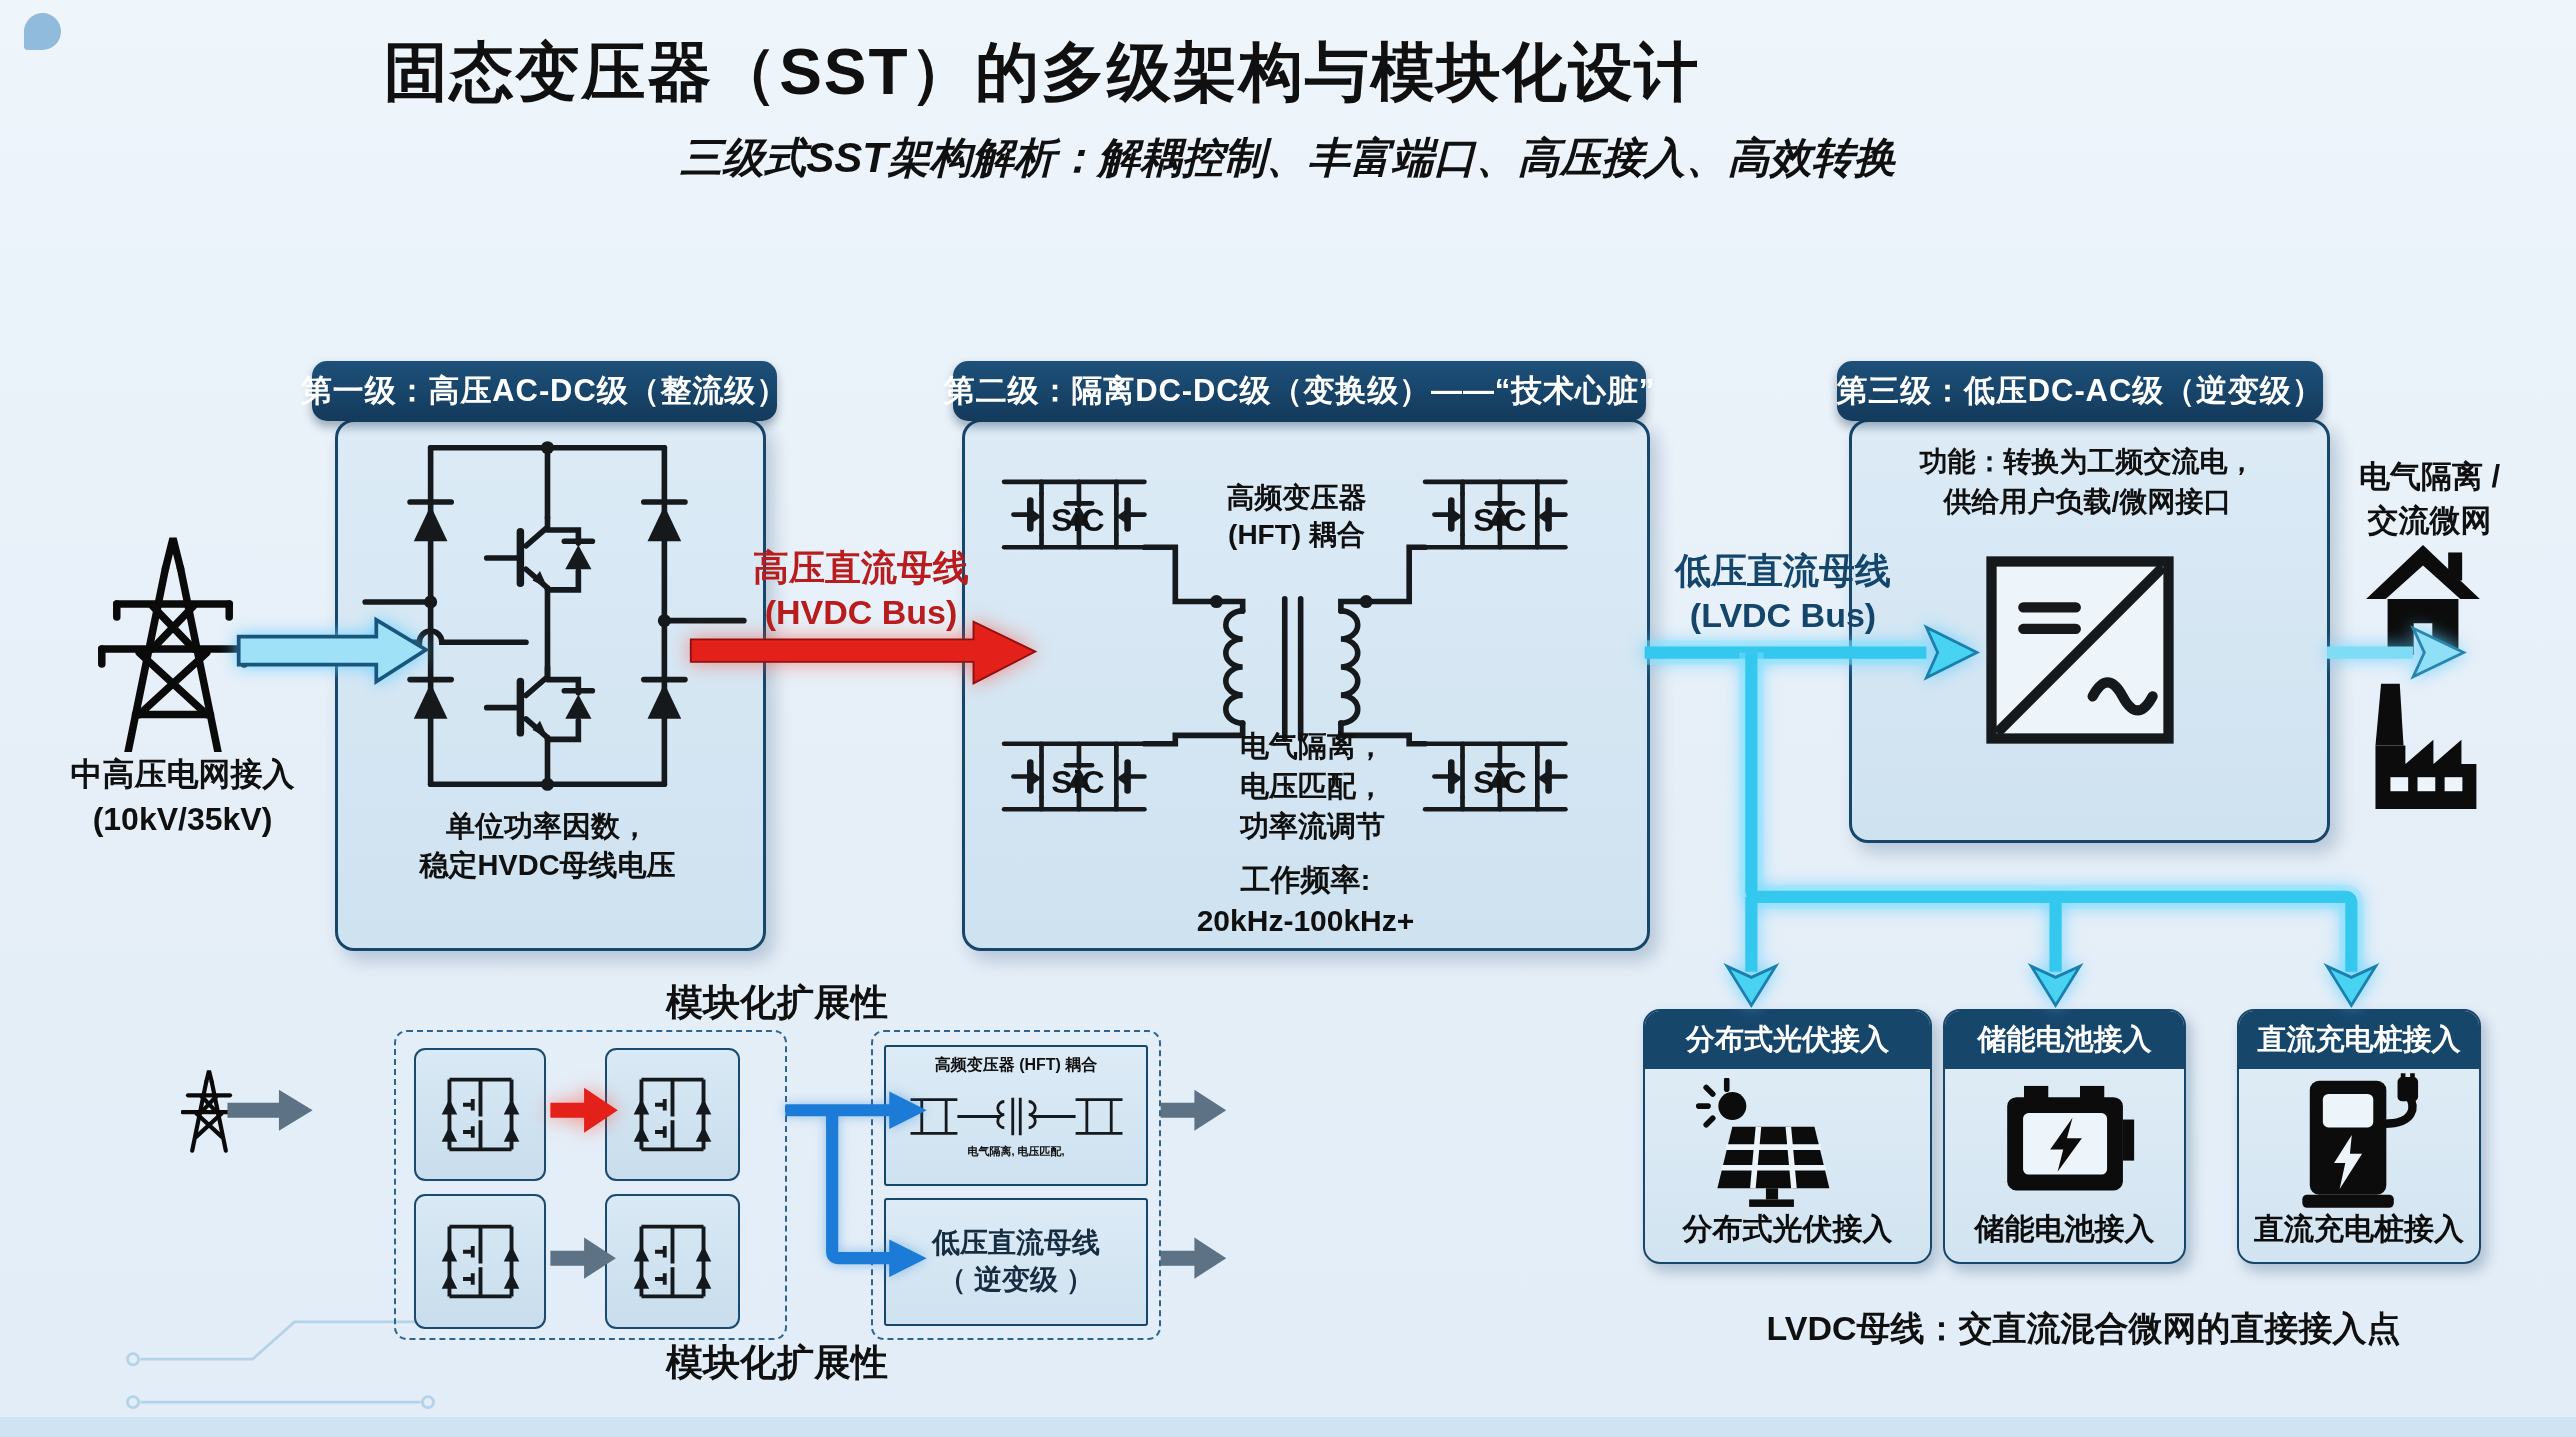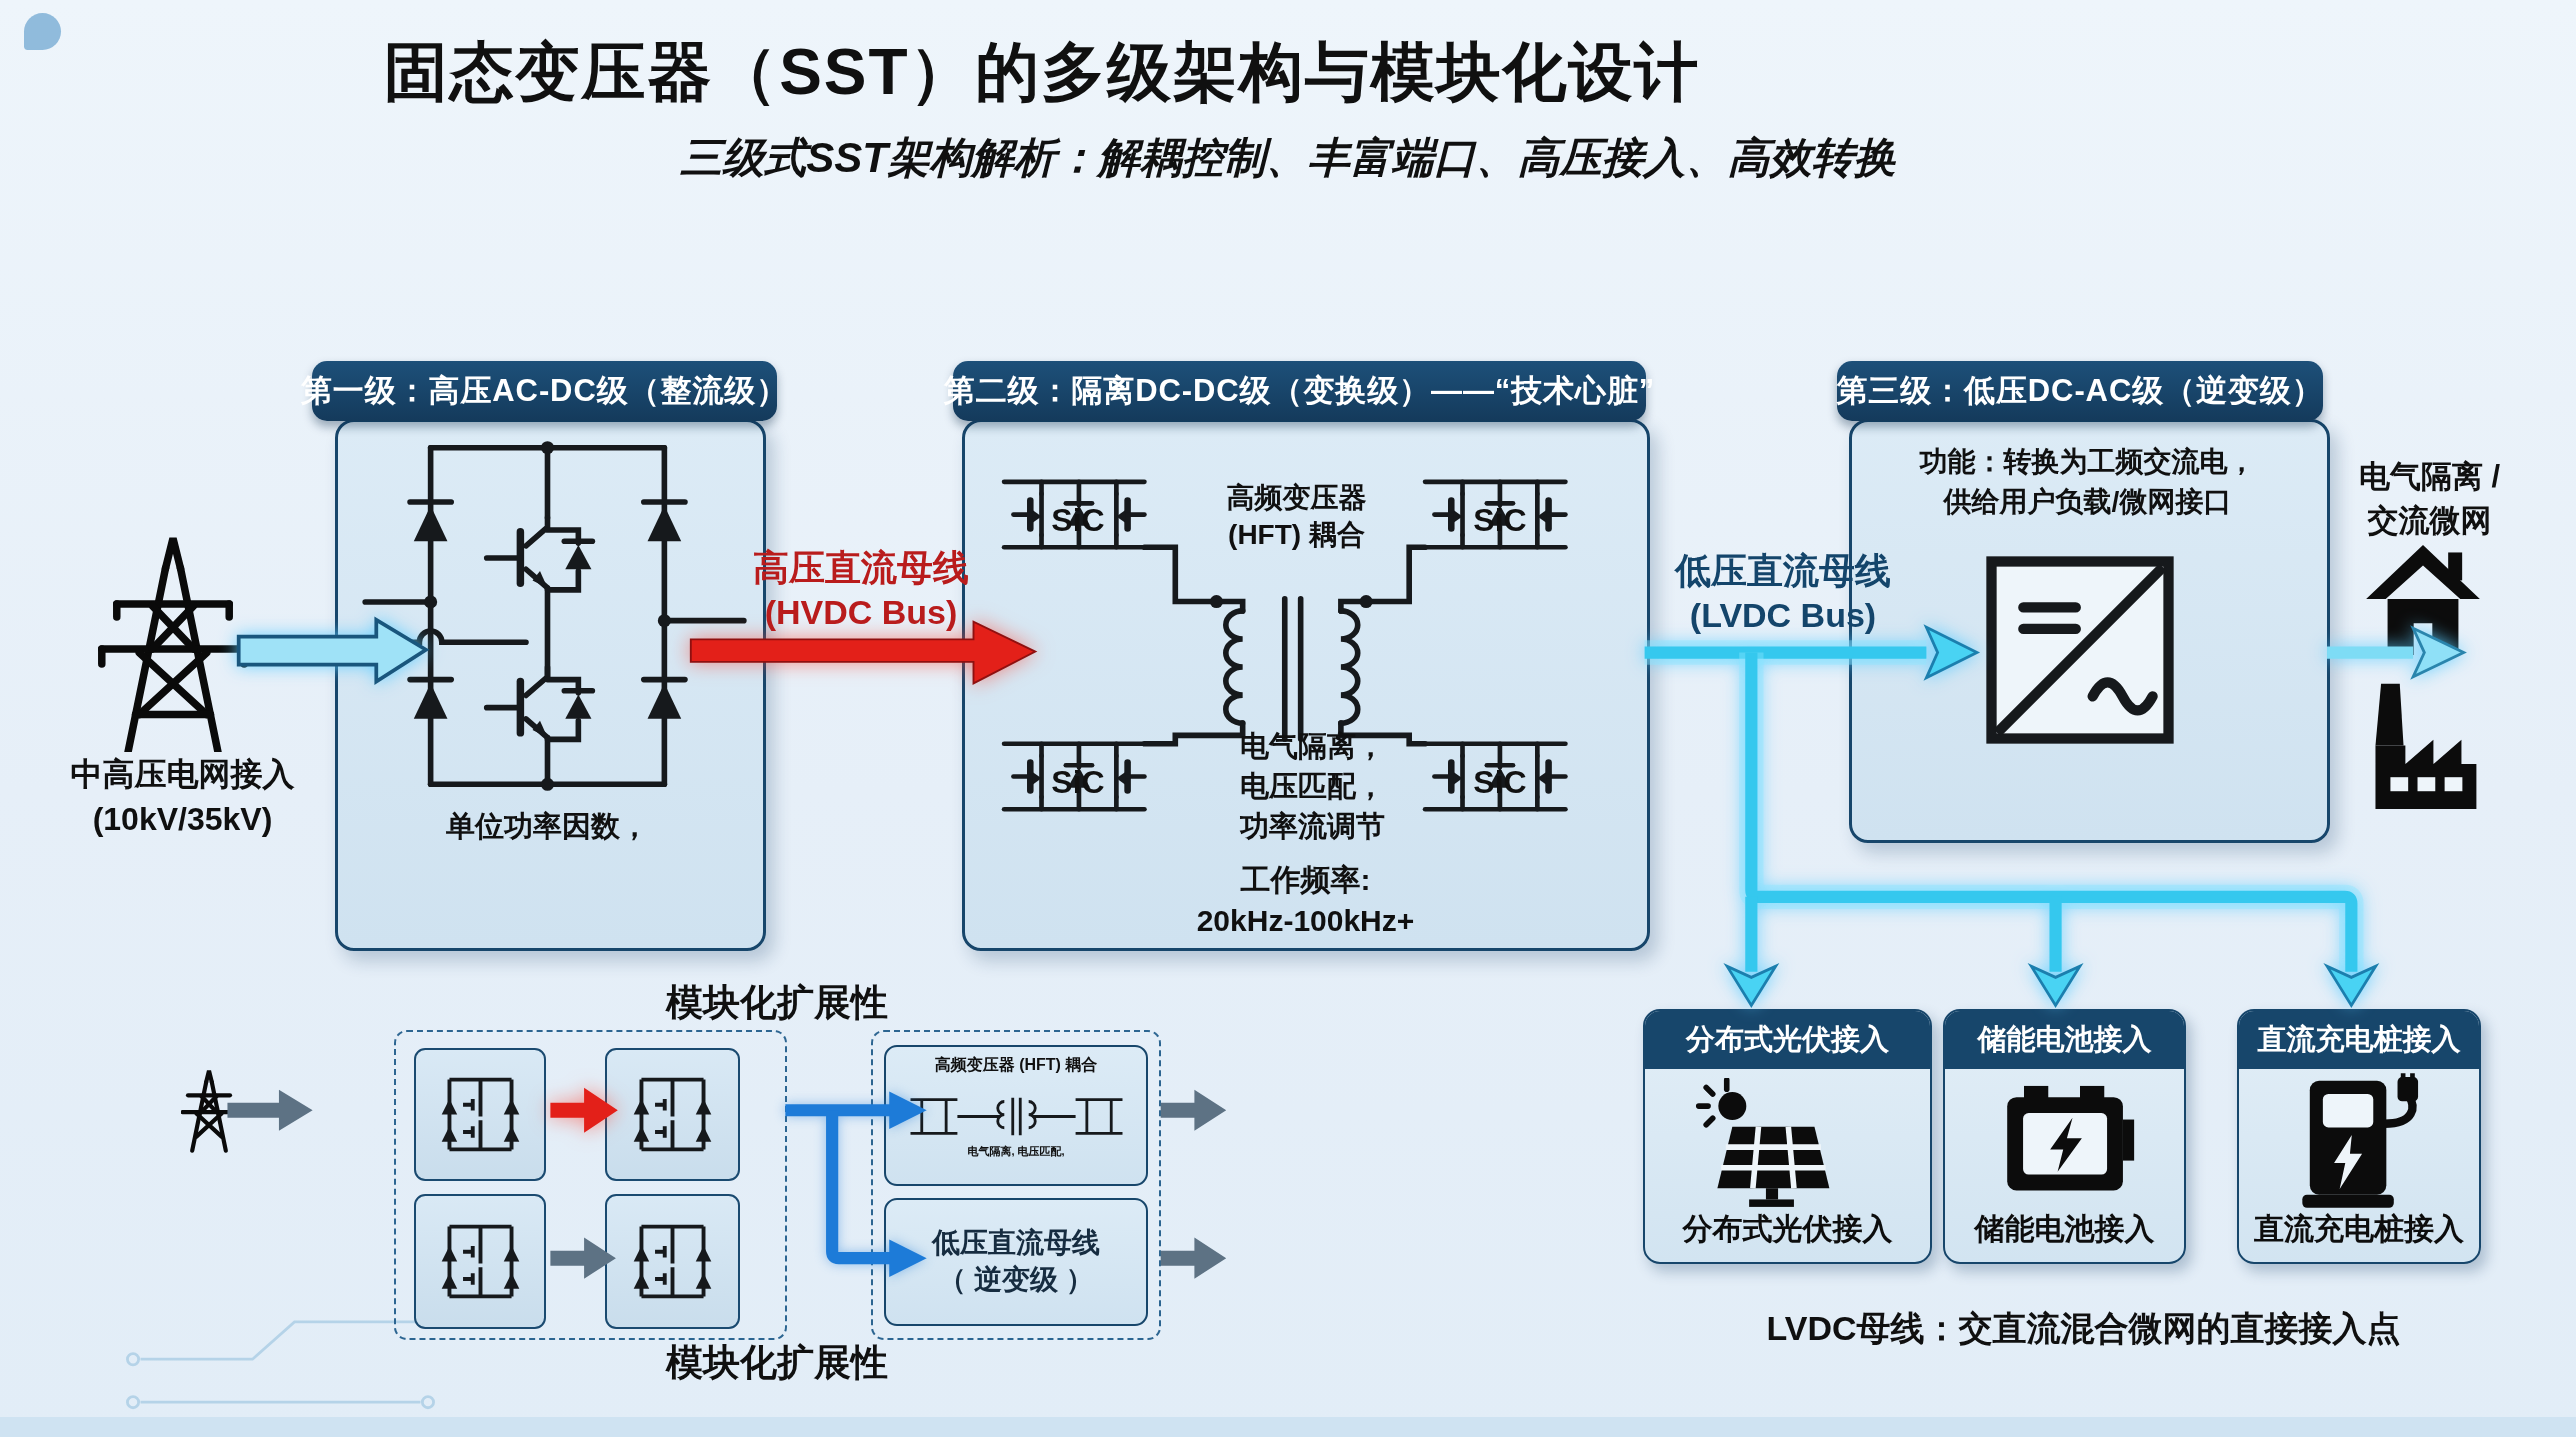--- a/index.html
+++ b/index.html
@@ -32,21 +32,21 @@
   }
   .port-label{position:absolute;left:0;right:0;top:198px;text-align:center;font-size:30px;font-weight:800;color:#0d0d0d;}
   .module-box{
     position:absolute;background:linear-gradient(180deg,#d9e9f5,#c9ddec);
     border:2.8px solid #1a4a70;border-radius:11.2px;z-index:3;
     display:flex;align-items:center;justify-content:center;
   }
   .dashed-box{position:absolute;border:2.8px dashed #2c6591;border-radius:13px;z-index:2;}
   .mini-card{
     position:absolute;background:linear-gradient(180deg,#dcebf6,#cfe2f0);
-    border:2.8px solid #17466b;border-radius:13px;z-index:3;
+    border:2.8px solid #17466b;border-radius:3px;z-index:3;
   }
   .sic{position:absolute;font-size:32px;font-weight:700;color:#111;z-index:6;transform:translate(-50%,-50%);}
   .glow-cyan{filter:drop-shadow(0 0 9px rgba(90,205,255,.85));}
   .glow-red{filter:drop-shadow(0 0 11px rgba(255,60,40,.55));}
   .glow-blue{filter:drop-shadow(0 0 6px rgba(40,130,220,.45));}
   svg{display:block;}
   .z6{z-index:6;} .z5{z-index:5;}
 </style>
 </head>
 <body>
@@ -99,20 +99,21 @@
     <polygon points="340,82 322,120 358,120"></polygon>
       <polygon points="340,272 322,310 358,310"></polygon>
     <polygon points="248,124 234,150 262,150"></polygon>
       <polygon points="248,284 234,310 262,310"></polygon>
     <polygon points="215,170 199,162 207,152"></polygon>
       <polygon points="215,330 199,322 207,312"></polygon>
   </g>
 </svg>
 <div class="ctext z6" style="left:346px;top:807px;width:403px;font-size:29px;line-height:39px;">
   <div>单位功率因数，</div>
+  <div>稳定HVDC母线电压</div>
 </div>
 
 <div class="ctext z6" style="left:711px;top:545px;width:300px;color:#b91c1c;">
   <div style="font-size:36px;font-weight:900;">高压直流母线</div>
   <div style="font-size:34px;">(HVDC Bus)</div>
 </div>
 
 <div class="stage-header" style="left:953px;top:361px;width:693px;height:60px;">第二级：隔离DC-DC级（变换级）——“技术心脏”</div>
 <div class="stage-body" style="left:962px;top:419px;width:682px;height:526px;"></div>
 <svg class="abs z5" style="left:962px;top:419px;" width="682" height="526" viewBox="0 0 729 562">

